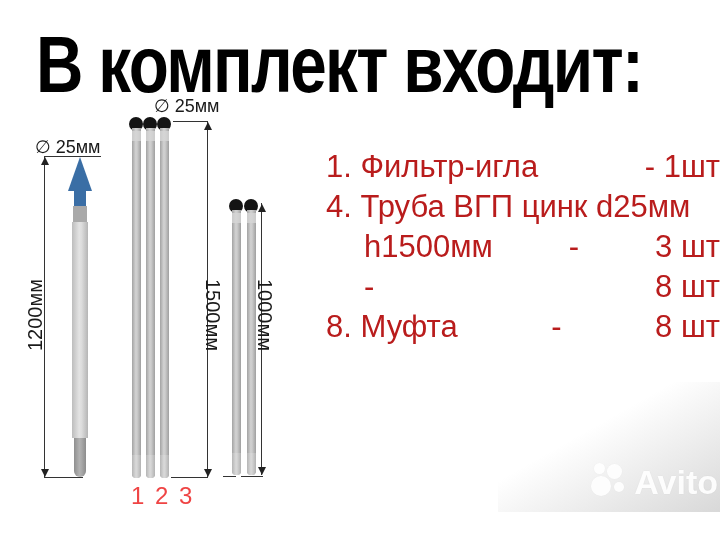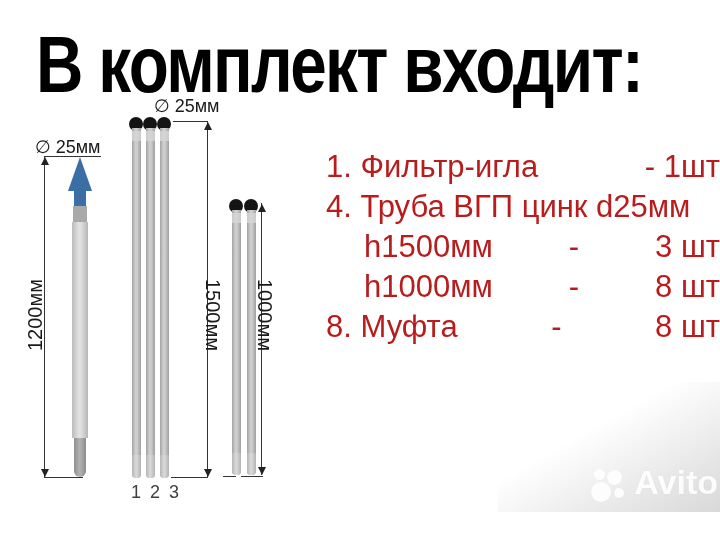--- a/index.html
+++ b/index.html
@@ -30,29 +30,29 @@
   .pipe-cap{position:absolute;width:9px;border-radius:0 0 4px 4px;
     background:linear-gradient(to right,#b5b5b5,#dadada 45%,#d2d2d2 60%,#b2b2b2);}
   
   .f-arrowhead{position:absolute;width:0;height:0;border-left:12px solid transparent;border-right:12px solid transparent;border-bottom:34px solid #3a6ea5;}
   .f-shaft{position:absolute;width:12px;height:16px;background:#3a6ea5;}
   .f-conn{position:absolute;width:14px;height:16px;background:#a9a9a9;}
   .f-main{position:absolute;width:16px;height:216px;
     background:linear-gradient(to right,#bdbdbd,#e3e3e3 45%,#dcdcdc 60%,#b5b5b5);}
   .f-tip{position:absolute;width:12px;height:39px;border-radius:0 0 6px 6px;
     background:linear-gradient(to right,#8f8f8f,#b2b2b2 45%,#ababab 60%,#8c8c8c);}
-  .pipe-numbers{position:absolute;font-size:18px;color:#404040;letter-spacing:2px;white-space:nowrap;}
+  .pipe-numbers{position:absolute;font-size:24px;color:#ef4444;letter-spacing:2px;white-space:nowrap;}
   
   .list{position:absolute;left:318px;top:147px;width:394px;font-size:31px;color:#b91c1c;}
   .row{display:flex;justify-content:space-between;align-items:baseline;height:40px;line-height:40px;white-space:nowrap;}
   .row.indent{padding-left:38px;}
   
   .wm-shade{position:absolute;right:0;bottom:0;width:230px;height:130px;
     background:linear-gradient(to top left,rgba(150,150,150,.38),rgba(255,255,255,0) 62%);}
-  .wm{position:absolute;right:10px;bottom:10px;display:flex;align-items:flex-end;gap:7px;opacity:.92;}
+  .wm{position:absolute;right:10px;bottom:10px;display:flex;align-items:flex-start;gap:7px;opacity:.92;}
   .wm-dots{position:relative;width:36px;height:33px;}
   .wm-dot{position:absolute;border-radius:50%;background:#fff;box-shadow:0 0 2px rgba(0,0,0,.05);}
   .wm-text{font-size:34px;font-weight:bold;color:#fff;text-shadow:0 0 2px rgba(0,0,0,.07);letter-spacing:0;}
 </style>
 </head>
 <body>
 
 <div class="canvas">
 
   <h1 class="title">В комплект входит:</h1>
@@ -120,21 +120,20 @@
       <span>4. Труба ВГП цинк d25мм</span>
         <span></span>
         <span></span>
     </div>
     <div class="row indent">
       <span>h1500мм</span>
         <span>-</span>
         <span>3 шт</span>
     </div>
     <div class="row indent">
-      <span>h1000мм</span>
         <span>-</span>
         <span>8 шт</span>
     </div>
     <div class="row">
       <span>8. Муфта</span>
         <span>-</span>
         <span>8 шт</span>
     </div>
   </div>
 

